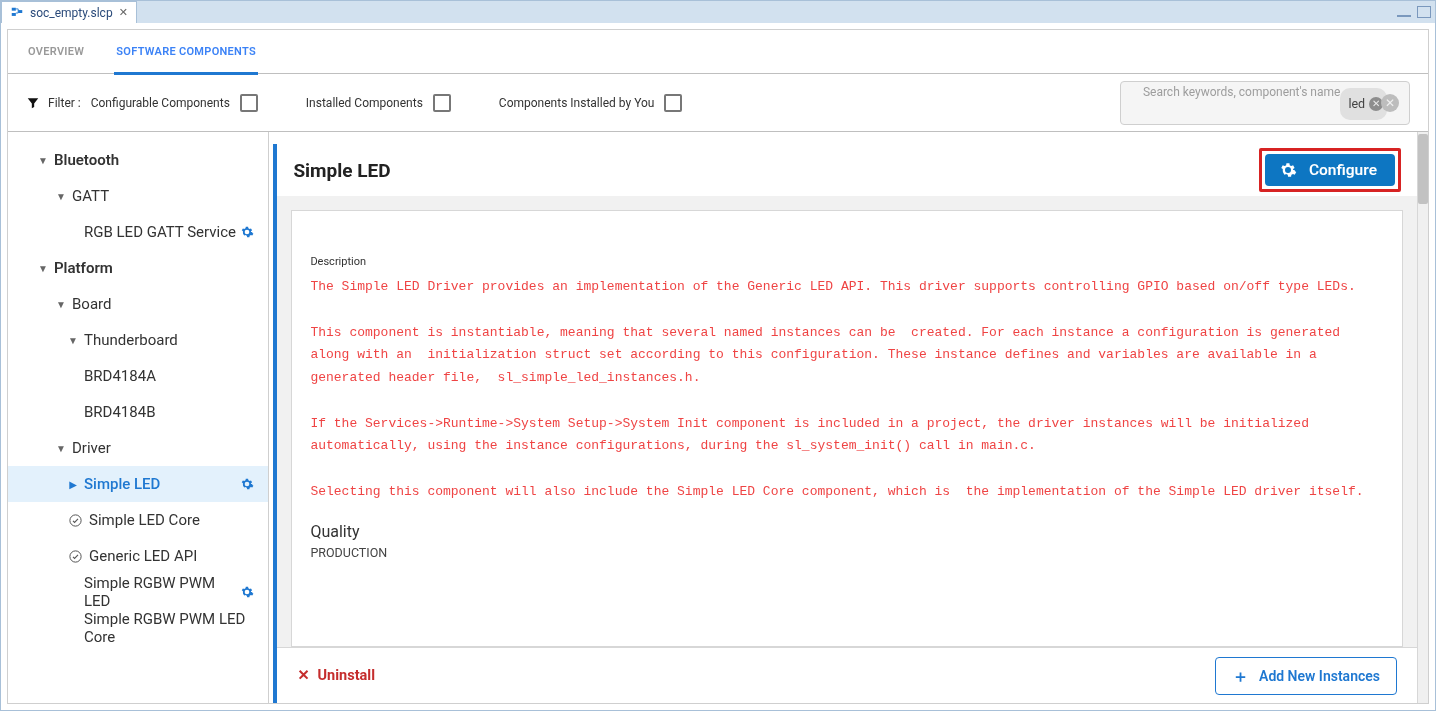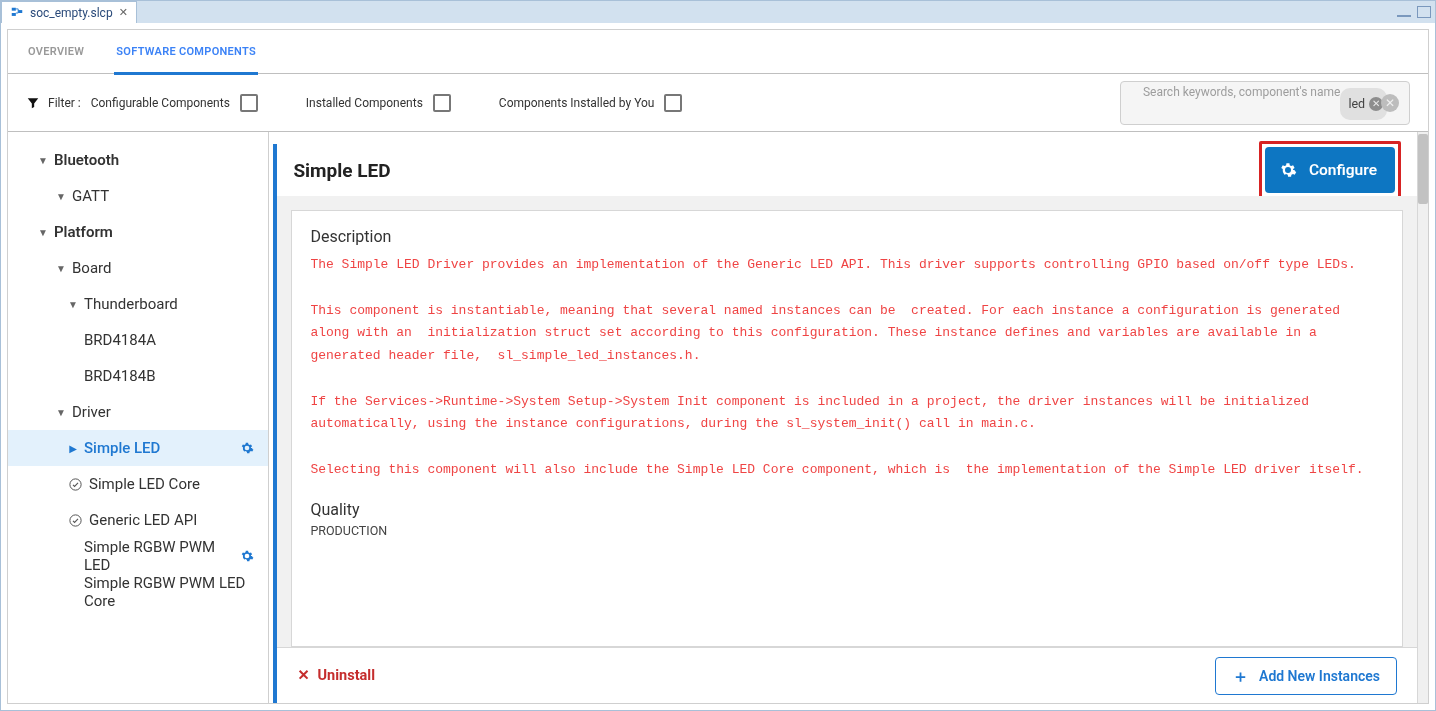--- a/index.html
+++ b/index.html
@@ -217,21 +217,21 @@
   .right-title { font-size:19px; font-weight:700; color:#222; }
   .configure-wrap {
     border:3px solid #d72323;
     padding:3px;
     border-radius:2px;
   }
   .configure-btn {
     background:#0d76c2;
     color:#fff;
     border-radius:4px;
-    height:46px;
+    height:32px;
     display:flex;
     align-items:center;
     gap:12px;
     padding:0 18px 0 14px;
     font-size:15.5px;
     font-weight:600;
   }
   .configure-btn .gear { width:18px; height:18px; display:inline-block; }
   .gear svg { display:block; }
 
@@ -243,21 +243,21 @@
     flex-direction:column;
     overflow:hidden;
   }
   .detail-card {
     flex:1 1 auto;
     background:#fff;
     border:1px solid #d7d7d7;
     padding: 16px 18px;
     overflow:auto;
   }
-  .desc-head { font-size:16px; color:#333; margin-bottom:8px; }
+  .desc-head { font-size:11px; color:#333; margin-bottom:8px;margin-top:28px; }
   .desc-body {
     font-family: "Courier New", monospace;
     font-size:13px;
     color:#ef4444;
     white-space:pre-wrap;
     line-height:1.75;
   }
   .quality-head { font-size:16px; color:#333; margin-top:18px; }
   .quality-val { font-size:12.5px; color:#444; margin-top:4px; }
 
@@ -375,20 +375,28 @@
       <div class="left-pane">
         <div class="tree">
           <div class="tree-row bold ind-1">
             <span class="caret">▼</span>
             <span class="label">Bluetooth</span>
           </div>
           <div class="tree-row ind-2">
             <span class="caret">▼</span>
             <span class="label">GATT</span>
           </div>
+          <div class="tree-row ind-4 has-gear">
+            <span class="label">RGB LED GATT Service</span>
+            <span class="row-gear gear">
+              <svg viewBox="0 0 24 24" width="14" height="14" fill="#1f78d1">
+                  <path d="M12 8a4 4 0 100 8 4 4 0 000-8zm9 4a7 7 0 01-.1 1.2l2.1 1.6-2 3.4-2.5-1a7 7 0 01-2 1.2l-.4 2.6h-4l-.4-2.6a7 7 0 01-2-1.2l-2.5 1-2-3.4L5.1 13.2A7 7 0 015 12a7 7 0 01.1-1.2L3 9.2l2-3.4 2.5 1a7 7 0 012-1.2L9.9 3h4l.4 2.6a7 7 0 012 1.2l2.5-1 2 3.4-2.1 1.6c.1.4.1.8.1 1.2z"></path>
+                </svg>
+            </span>
+          </div>
 
           <div class="tree-row bold ind-1">
             <span class="caret">▼</span>
             <span class="label">Platform</span>
           </div>
           <div class="tree-row ind-2">
             <span class="caret">▼</span>
             <span class="label">Board</span>
           </div>
           <div class="tree-row ind-3">

